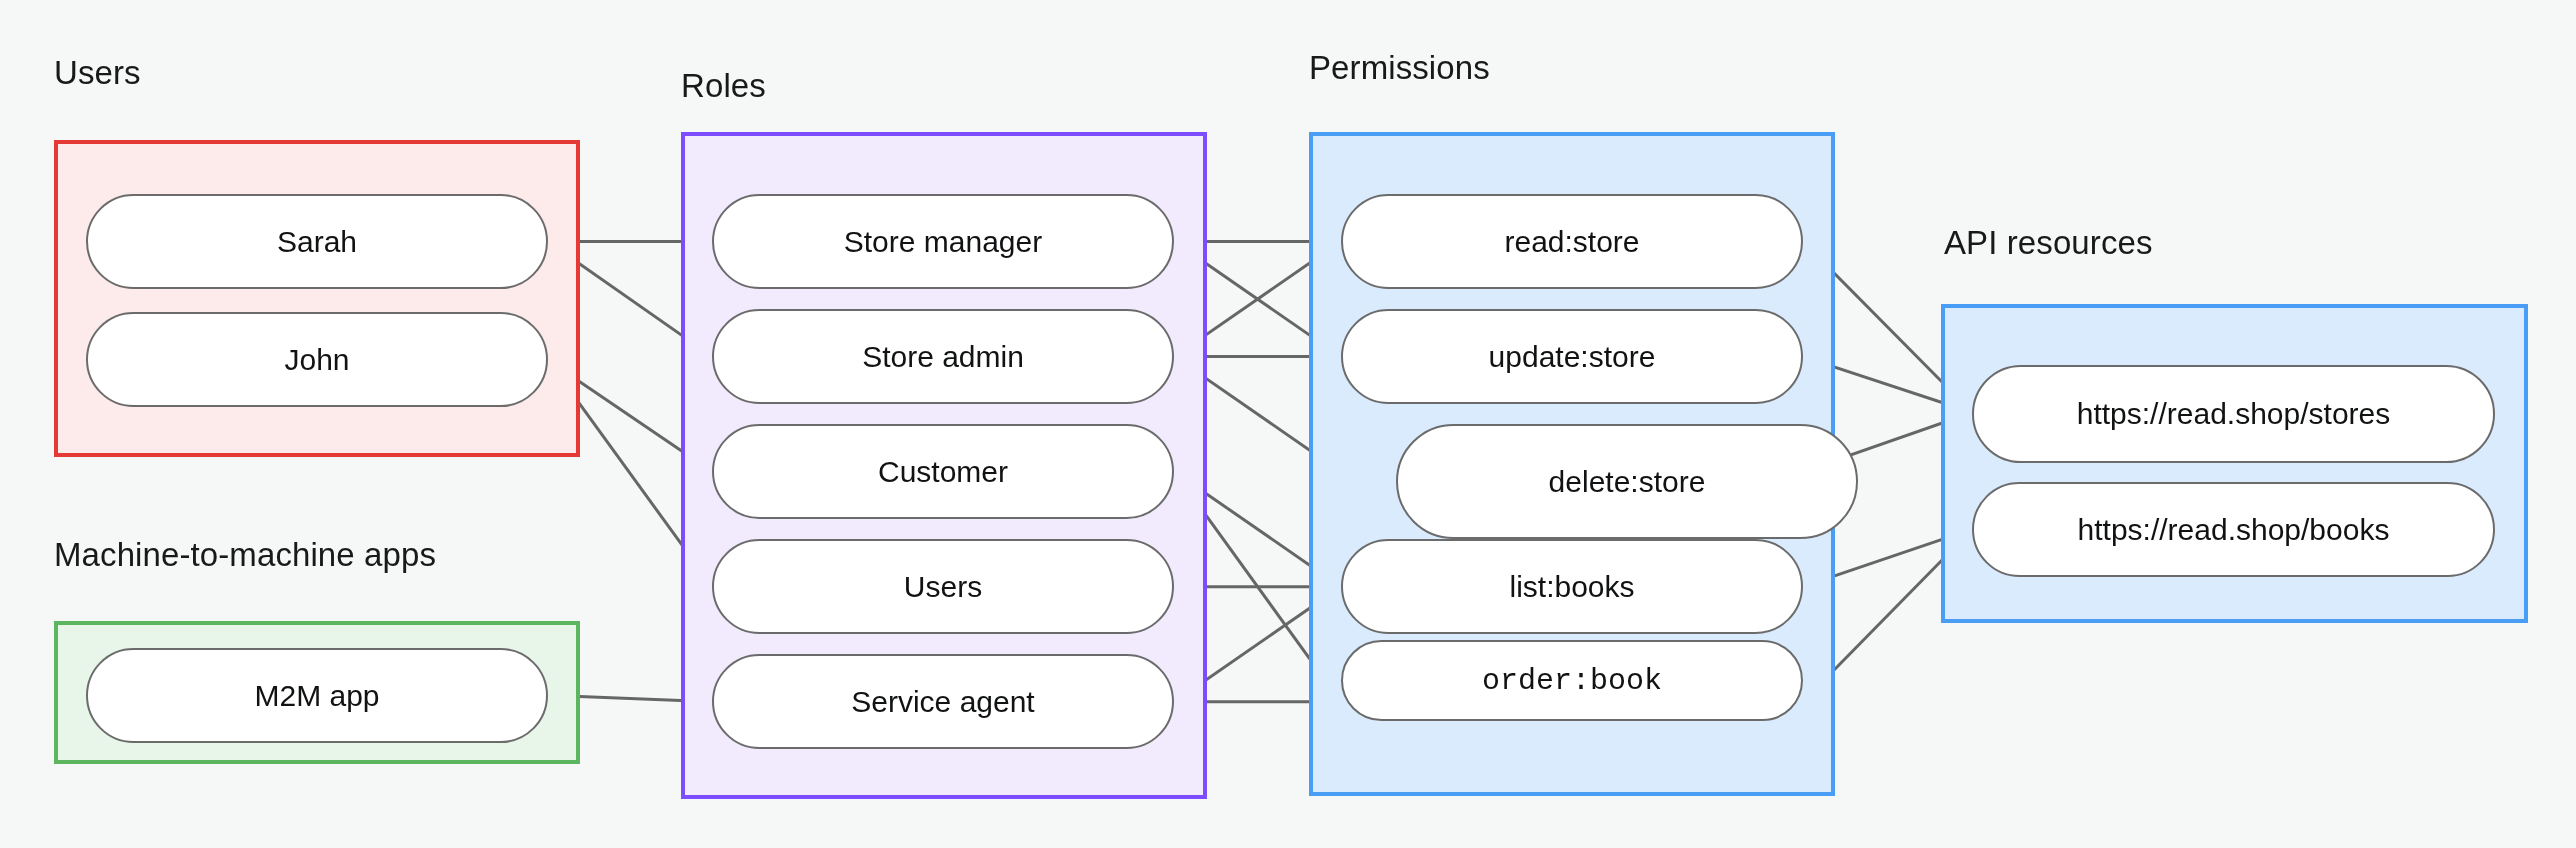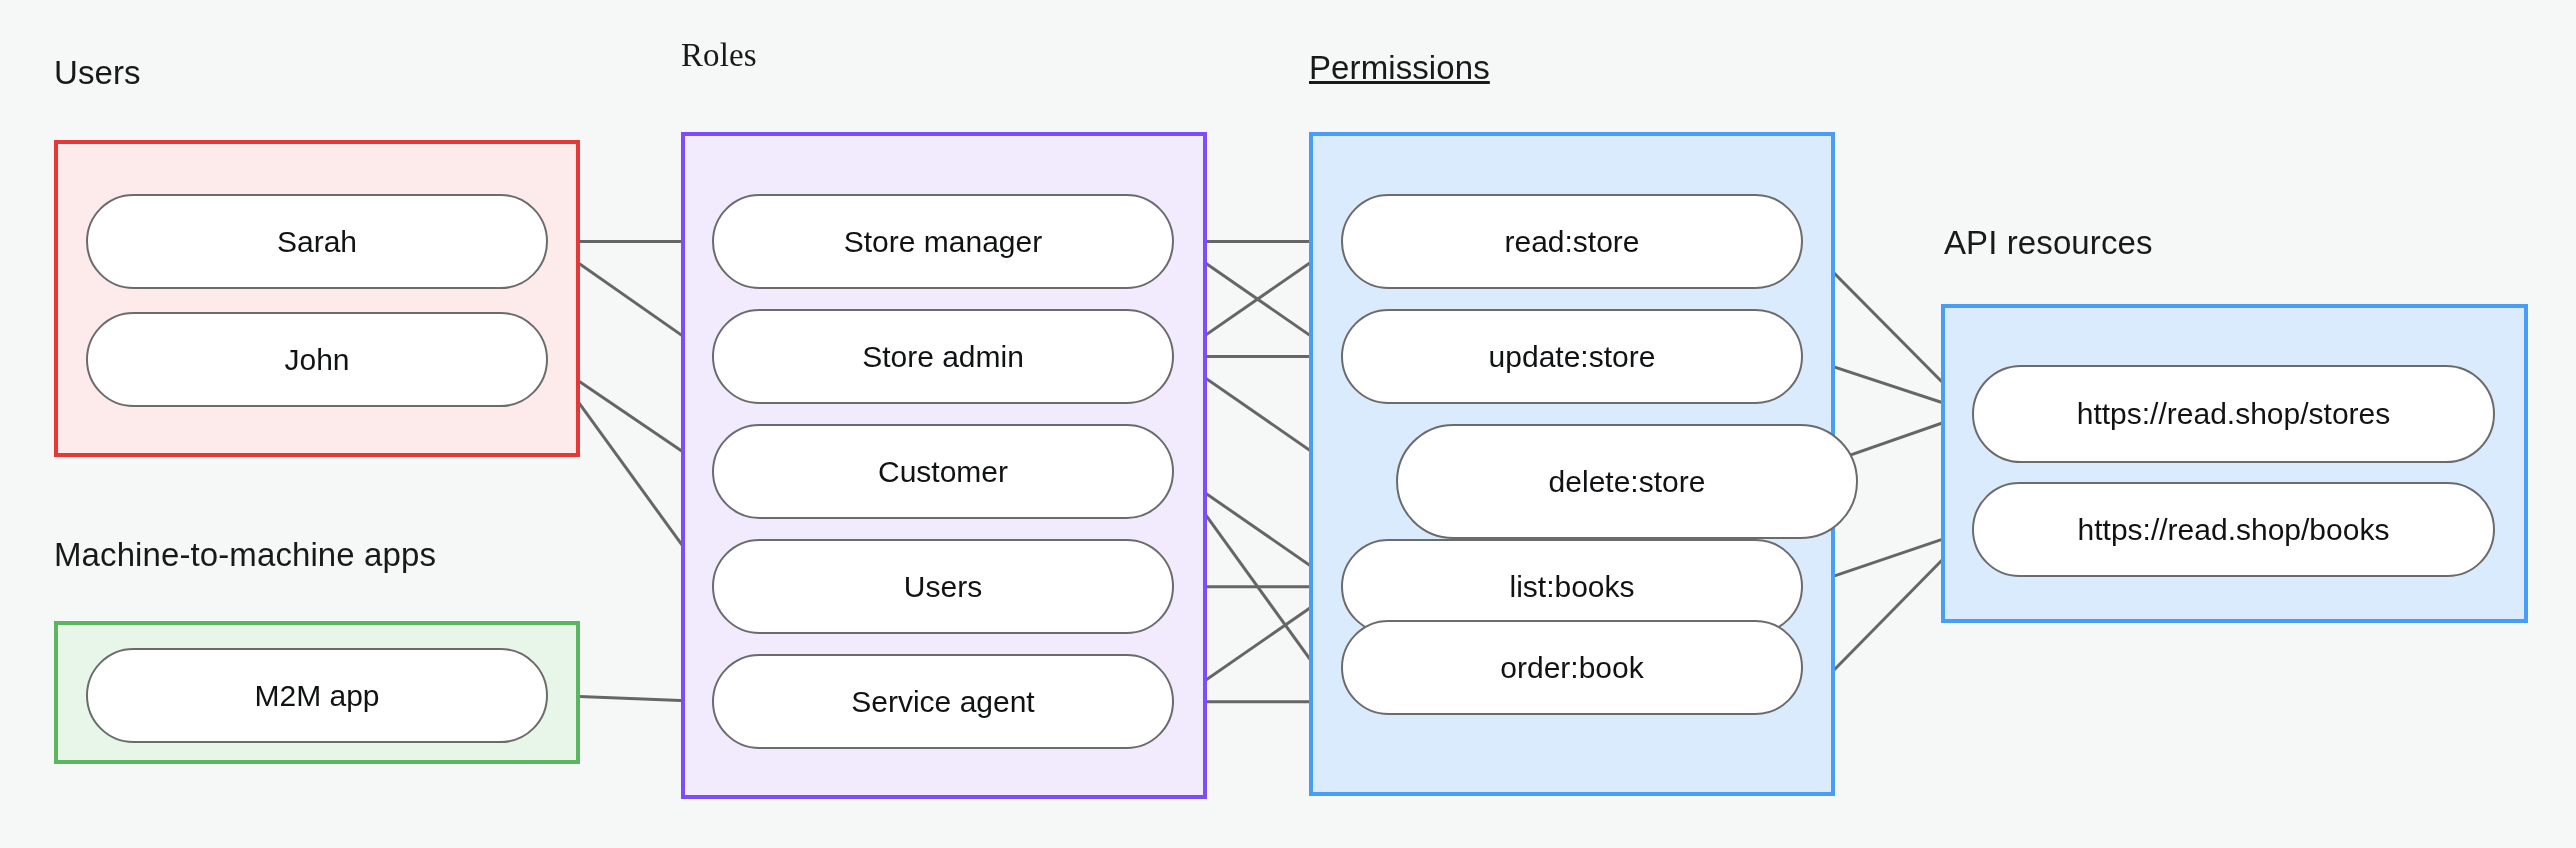--- a/index.html
+++ b/index.html
@@ -106,33 +106,33 @@
       <circle class="edge-dot" cx="1199" cy="322" r="5.5"></circle>
     </svg>
   <div id="groups-layer">
       <div class="group-label" style="left: 54px; top: 54px;">Users</div>
       <div class="group-box users" style="left: 54px; top: 140px; width: 526px; height: 317px; border-color: rgb(229, 57, 53); background: rgb(253, 234, 234);"></div>
       <div class="node" style="left: 86px; top: 194px; width: 462px; height: 95px;">Sarah</div>
       <div class="node" style="left: 86px; top: 312px; width: 462px; height: 95px;">John</div>
       <div class="group-label" style="left: 54px; top: 536px;">Machine-to-machine apps</div>
       <div class="group-box m2m" style="left: 54px; top: 621px; width: 526px; height: 143px; border-color: rgb(92, 181, 95); background: rgb(232, 246, 233);"></div>
       <div class="node" style="left: 86px; top: 648px; width: 462px; height: 95px;">M2M app</div>
-      <div class="group-label" style="left: 681px; top: 37px; font-family: Liberation Serif, serif;">Roles</div>
+      <div class="group-label" style="left: 681px; top: 67px;">Roles</div>
       <div class="group-box roles" style="left: 681px; top: 132px; width: 526px; height: 667px; border-color: rgb(124, 77, 255); background: rgb(242, 234, 253);"></div>
       <div class="node" style="left: 712px; top: 194px; width: 462px; height: 95px;">Store manager</div>
       <div class="node" style="left: 712px; top: 309px; width: 462px; height: 95px;">Store admin</div>
       <div class="node" style="left: 712px; top: 424px; width: 462px; height: 95px;">Customer</div>
       <div class="node" style="left: 712px; top: 539px; width: 462px; height: 95px;">Users</div>
       <div class="node" style="left: 712px; top: 654px; width: 462px; height: 95px;">Service agent</div>
-      <div class="group-label" style="left: 1309px; top: 49px; text-decoration: underline;">Permissions</div>
+      <div class="group-label" style="left: 1309px; top: 49px;">Permissions</div>
       <div class="group-box permissions" style="left: 1309px; top: 132px; width: 526px; height: 664px; border-color: rgb(74, 157, 245); background: rgb(217, 235, 253);"></div>
       <div class="node" style="left: 1341px; top: 194px; width: 462px; height: 95px;">read:store</div>
       <div class="node" style="left: 1341px; top: 309px; width: 462px; height: 95px;">update:store</div>
       <div class="node" style="left: 1396px; top: 424px; width: 462px; height: 115px;">delete:store</div>
       <div class="node" style="left: 1341px; top: 539px; width: 462px; height: 95px;">list:books</div>
-      <div class="node" style="left: 1341px; top: 620px; width: 462px; height: 95px;">order:book</div>
+      <div class="node" style="left: 1341px; top: 640px; width: 462px; height: 81px; font-family: Liberation Mono, monospace;">order:book</div>
       <div class="group-label" style="left: 1944px; top: 224px;">API resources</div>
       <div class="group-box resources" style="left: 1941px; top: 304px; width: 587px; height: 319px; border-color: rgb(74, 157, 245); background: rgb(217, 235, 253);"></div>
       <div class="node" style="left: 1972px; top: 365px; width: 523px; height: 98px;">https://read.shop/stores</div>
       <div class="node" style="left: 1972px; top: 482px; width: 523px; height: 95px;">https://read.shop/books</div>
     </div>
 </div>
 
 
 </body></html>

